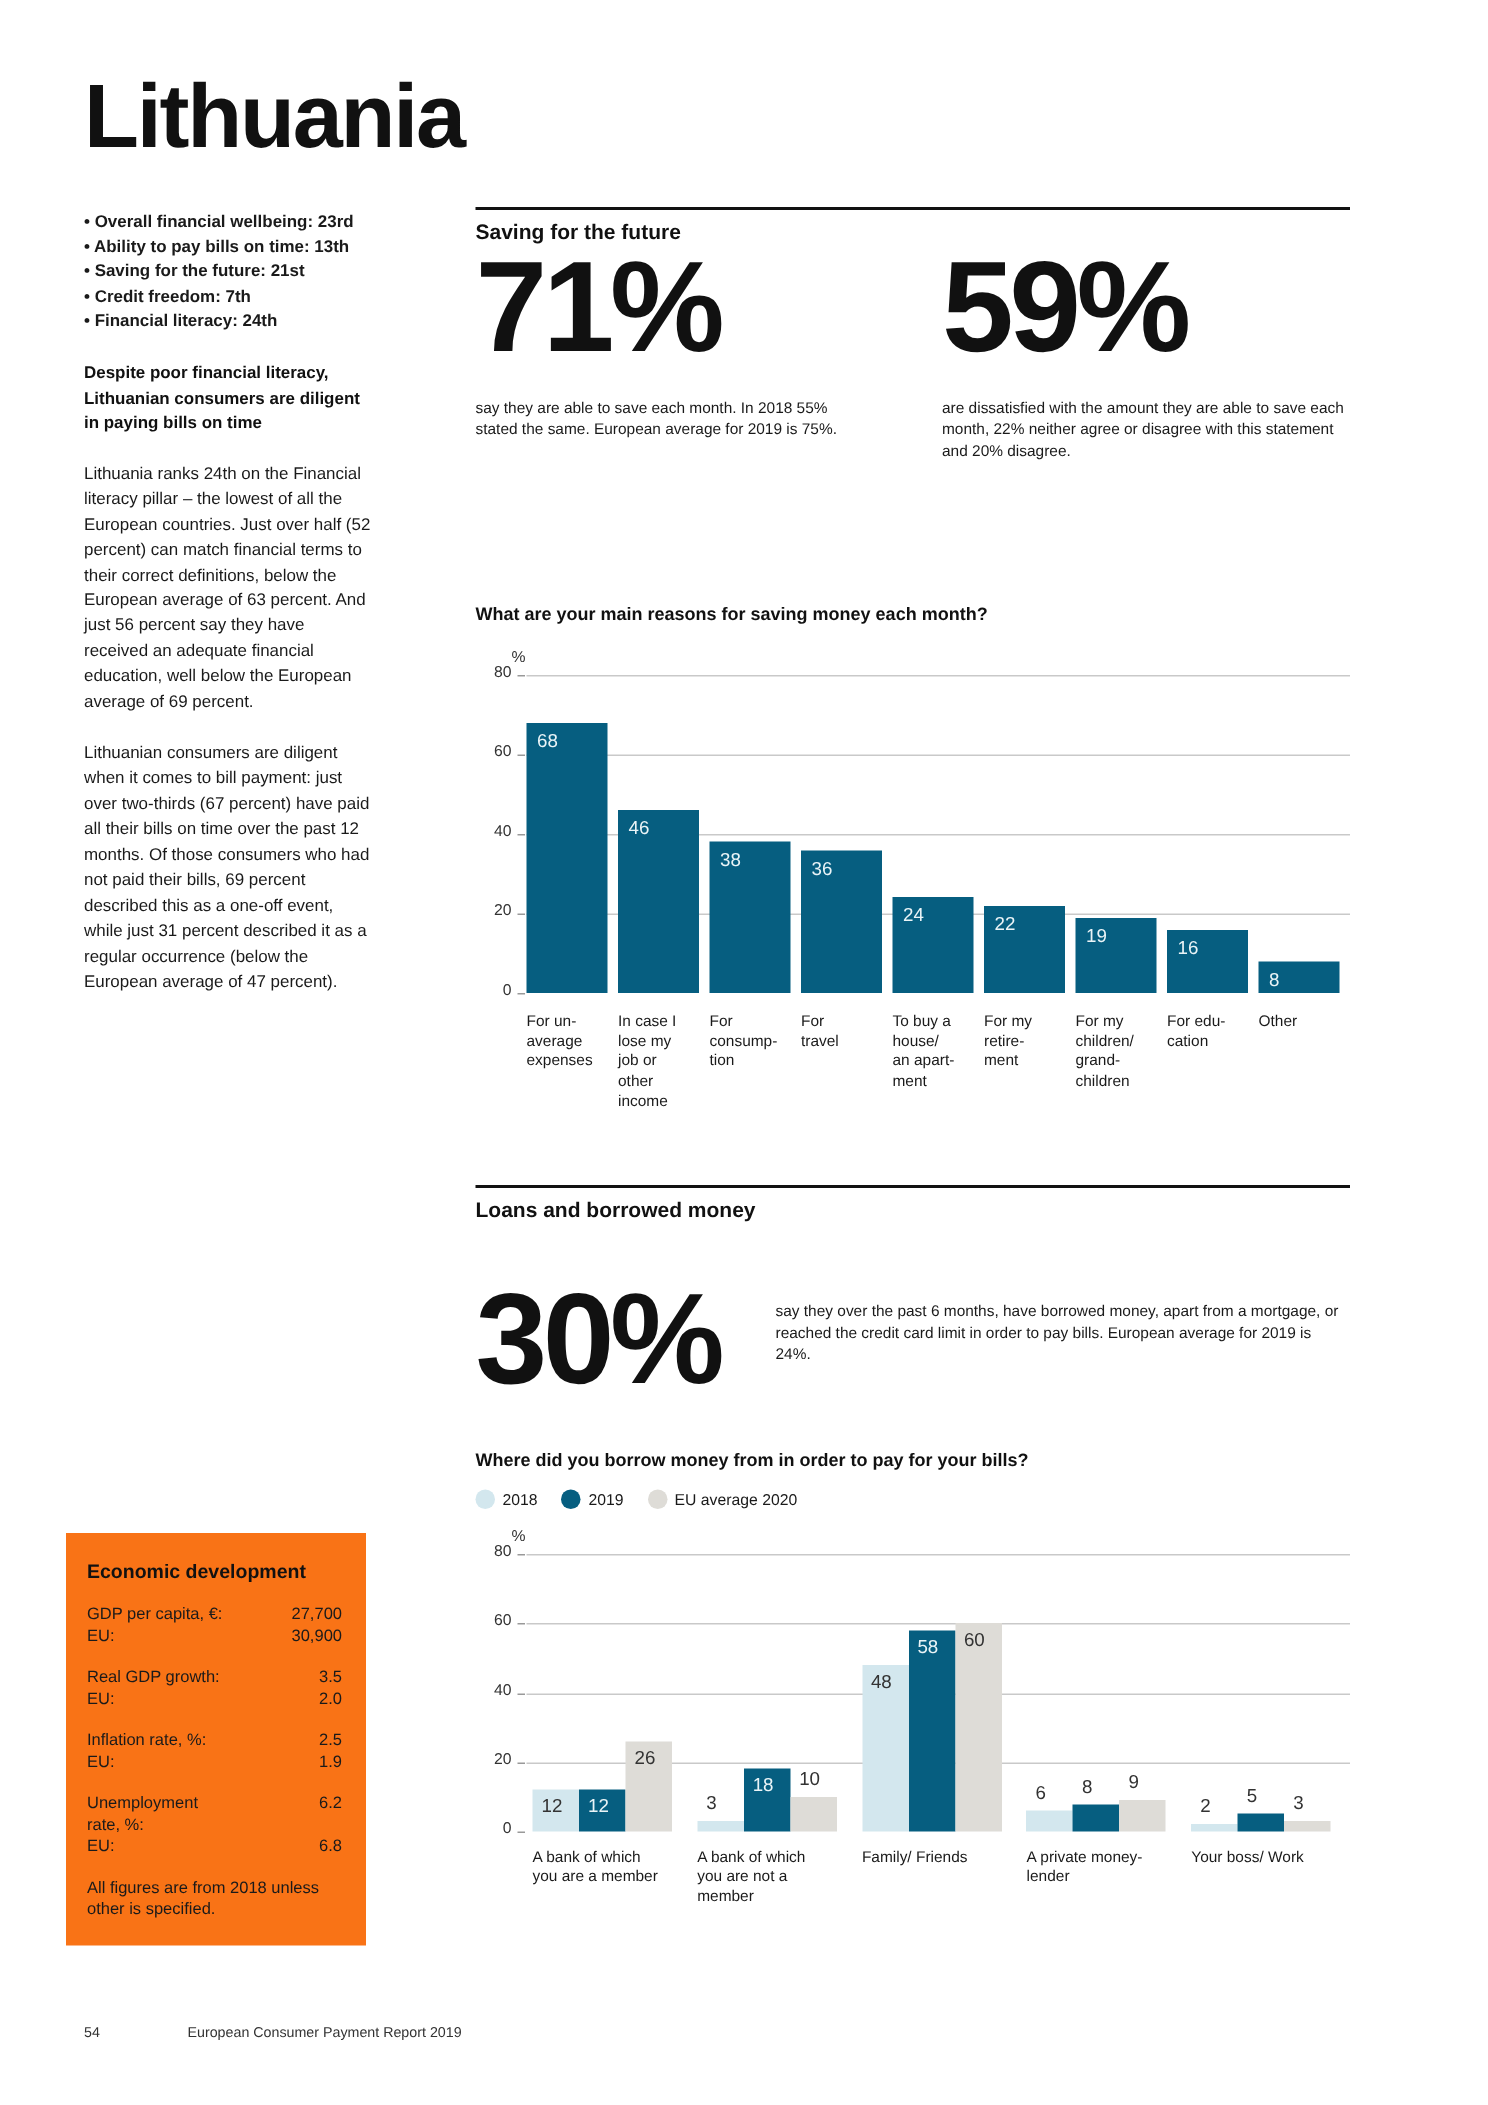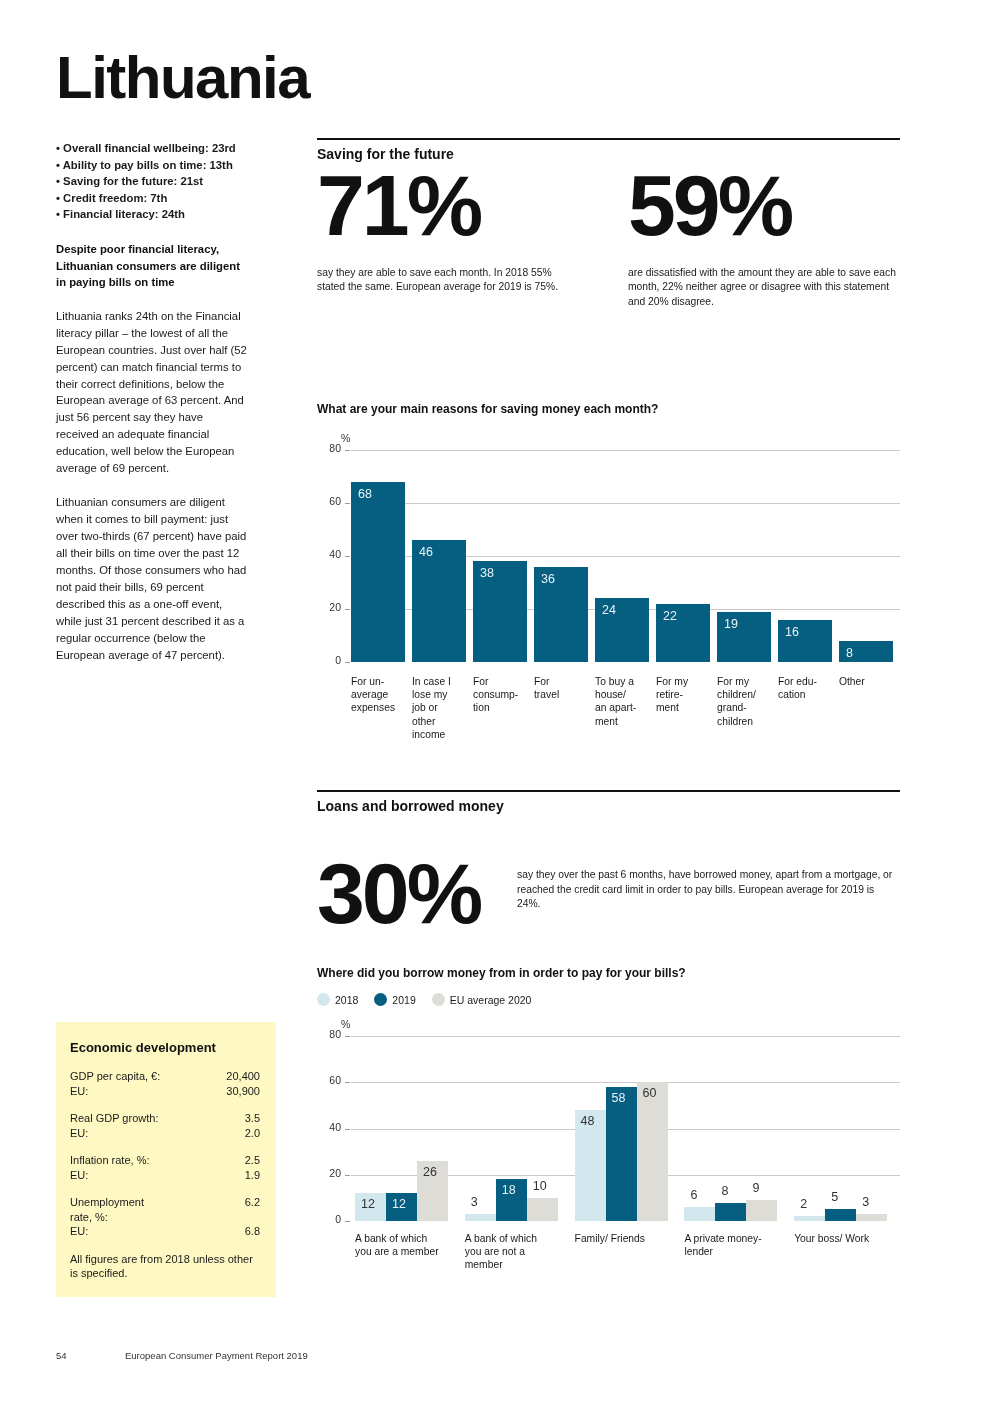--- a/index.html
+++ b/index.html
@@ -25,22 +25,22 @@
   .rank-list li { white-space: nowrap; font-weight: bold; }
   .rank-list li::before { content: "• "; }
   .lead-para {
     margin-top: 18px; font-size: 11.3px; font-weight: bold;
     line-height: 1.47; color: #111111;
   }
   .body-para { margin-top: 17px; font-size: 11.3px; line-height: 1.50; color: #1a1a1a; }
 
   
   .econ-box {
-    position: absolute; left: 44px; top: 1022px; width: 220px;
-    background: #fef9c3; padding: 18px 16px 16px 14px; margin-left: 12px;
+    position: absolute; left: 44px; top: 1022px; width: 200px;
+    background: #f97316; padding: 18px 16px 16px 14px;
   }
   .econ-title { font-size: 13px; font-weight: bold; color: #111; margin-bottom: 14px; }
   .econ-group { margin-bottom: 13px; }
   .econ-row { display: flex; justify-content: space-between; font-size: 11px; line-height: 1.32; }
   .econ-row .lbl { white-space: pre-line; }
   .econ-row .val { text-align: right; }
   .econ-note { font-size: 11px; line-height: 1.35; margin-top: 3px; }
 
   
   .footer { position: absolute; left: 56px; top: 1350px; font-size: 9.5px; color: #333; }
@@ -98,21 +98,21 @@
     <p class="body-para">Lithuania ranks 24th on the Financial literacy pillar – the lowest of all the European countries. Just over half (52 percent) can match financial terms to their correct definitions, below the European average of 63 percent. And just 56 percent say they have received an adequate financial education, well below the European average of 69 percent.</p>
     <p class="body-para">Lithuanian consumers are diligent when it comes to bill payment: just over two-thirds (67 percent) have paid all their bills on time over the past 12 months. Of those consumers who had not paid their bills, 69 percent described this as a one-off event, while just 31 percent described it as a regular occurrence (below the European average of 47 percent).</p>
   </div>
 
   <div class="econ-box">
     <div class="econ-title">Economic development</div>
 
     <div class="econ-group">
       <div class="econ-row">
           <span class="lbl">GDP per capita, €:</span>
-          <span class="val">20,400</span>
+          <span class="val">27,700</span>
         </div>
       <div class="econ-row">
           <span class="lbl">EU:</span>
           <span class="val">30,900</span>
         </div>
     </div>
     <div class="econ-group">
       <div class="econ-row">
           <span class="lbl">Real GDP growth:</span>
           <span class="val">3.5</span>

